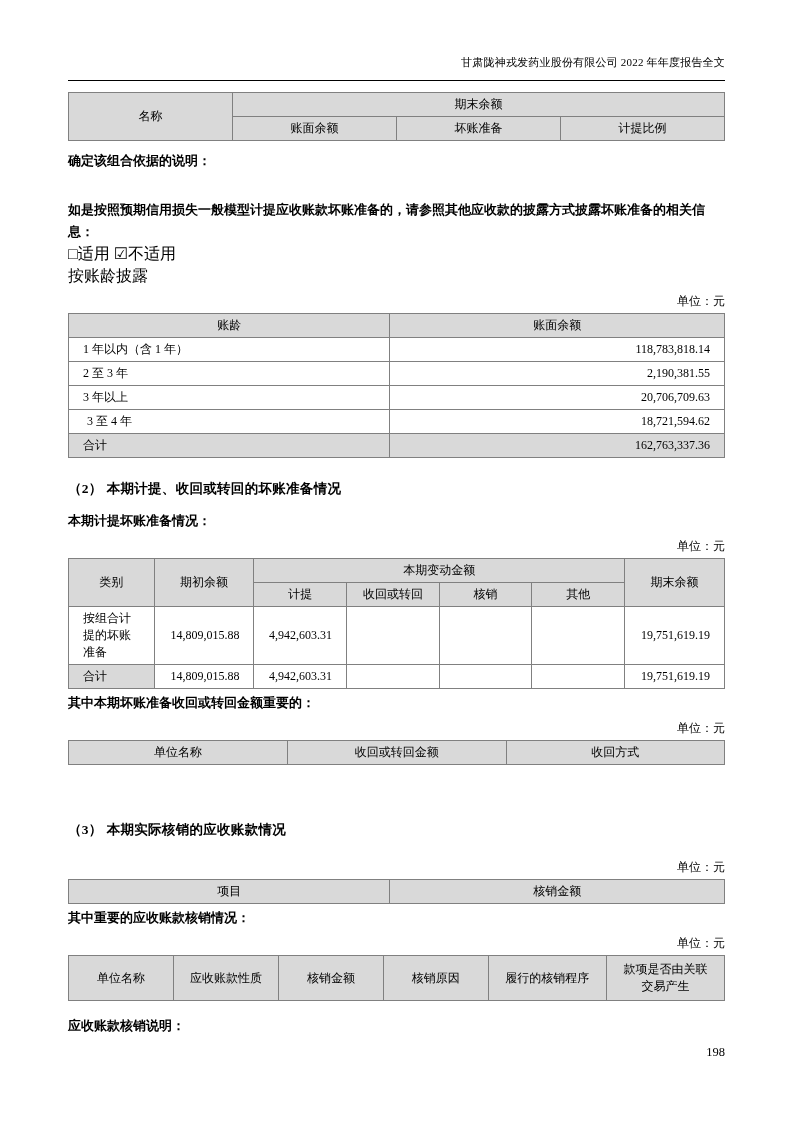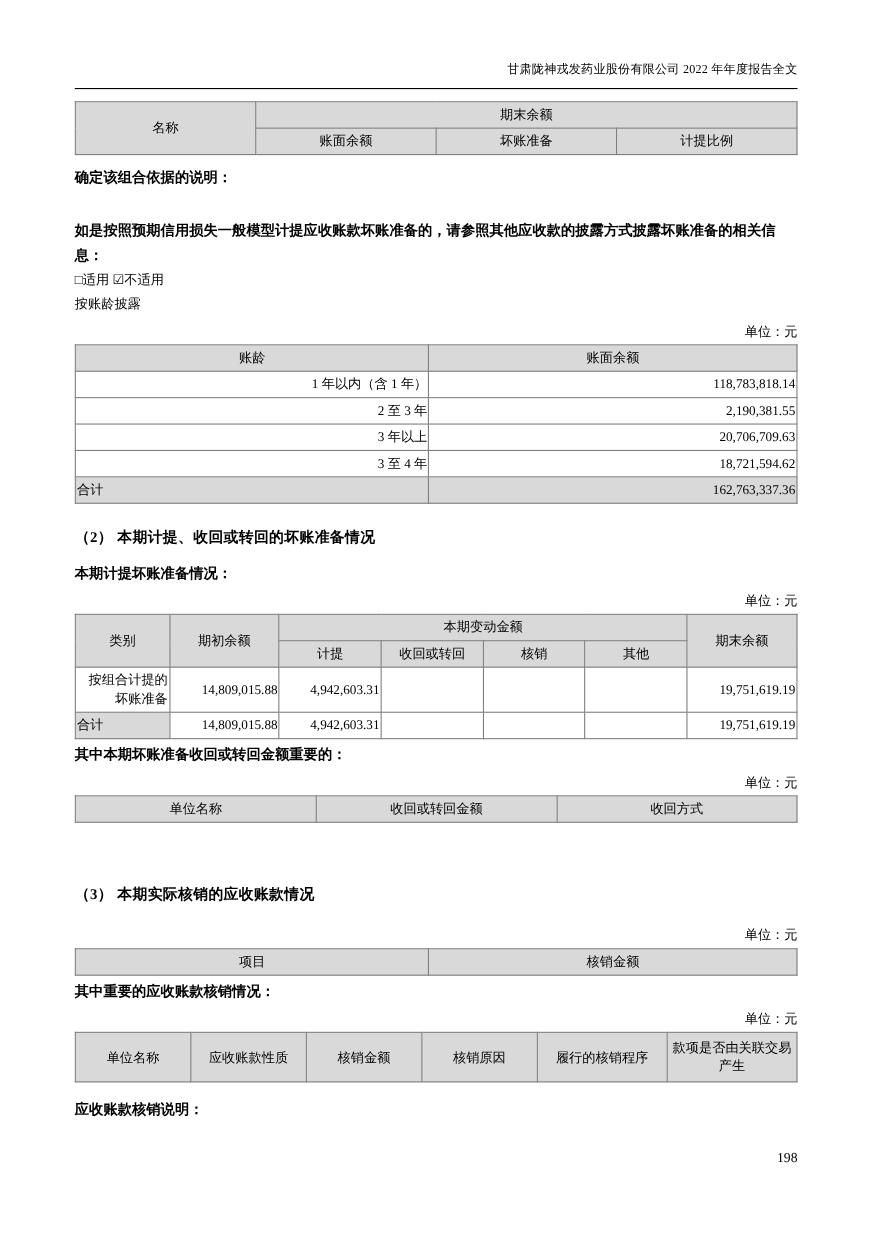--- a/index.html
+++ b/index.html
@@ -43,30 +43,30 @@
     width: 657px;
   }
   table {
     border-collapse: collapse;
     width: 100%;
     table-layout: fixed;
     font-size: 12px;
   }
   table td, table th {
     border: 1px solid #808080;
-    padding: 3px 1px;
+    padding: 3px 14px;
     font-weight: normal;
     vertical-align: middle;
   }
   .hdr {
     background: #d9d9d9;
     text-align: center;
   }
   .cell-r { text-align: right; }
-  .cell-l { text-align: right; }
+  .cell-l { text-align: left; }
   .para {
     font-size: 13px;
     line-height: 22px;
     margin: 9px 0 0 0;
     font-weight: bold;
   }
   .unit {
     font-size: 12px;
     text-align: right;
     margin: 6px 0 3px 0;
@@ -74,21 +74,21 @@
   .sec-title {
     font-size: 13.5px;
     font-weight: bold;
     margin: 22px 0 12px 0;
     letter-spacing: 0.3px;
   }
   .sec-title .num { margin-right: 4px; }
   .gap-md { height: 18px; }
   .gap-lg { height: 34px; }
   .checkline {
-    font-size: 12px;
+    font-size: 16px;
     line-height: 22px;
   }
   .page-number {
     position: absolute;
     right: 68px;
     bottom: 62px;
     font-size: 12.5px;
   }
   .indent-1 { padding-left: 18px; }
 </style>

